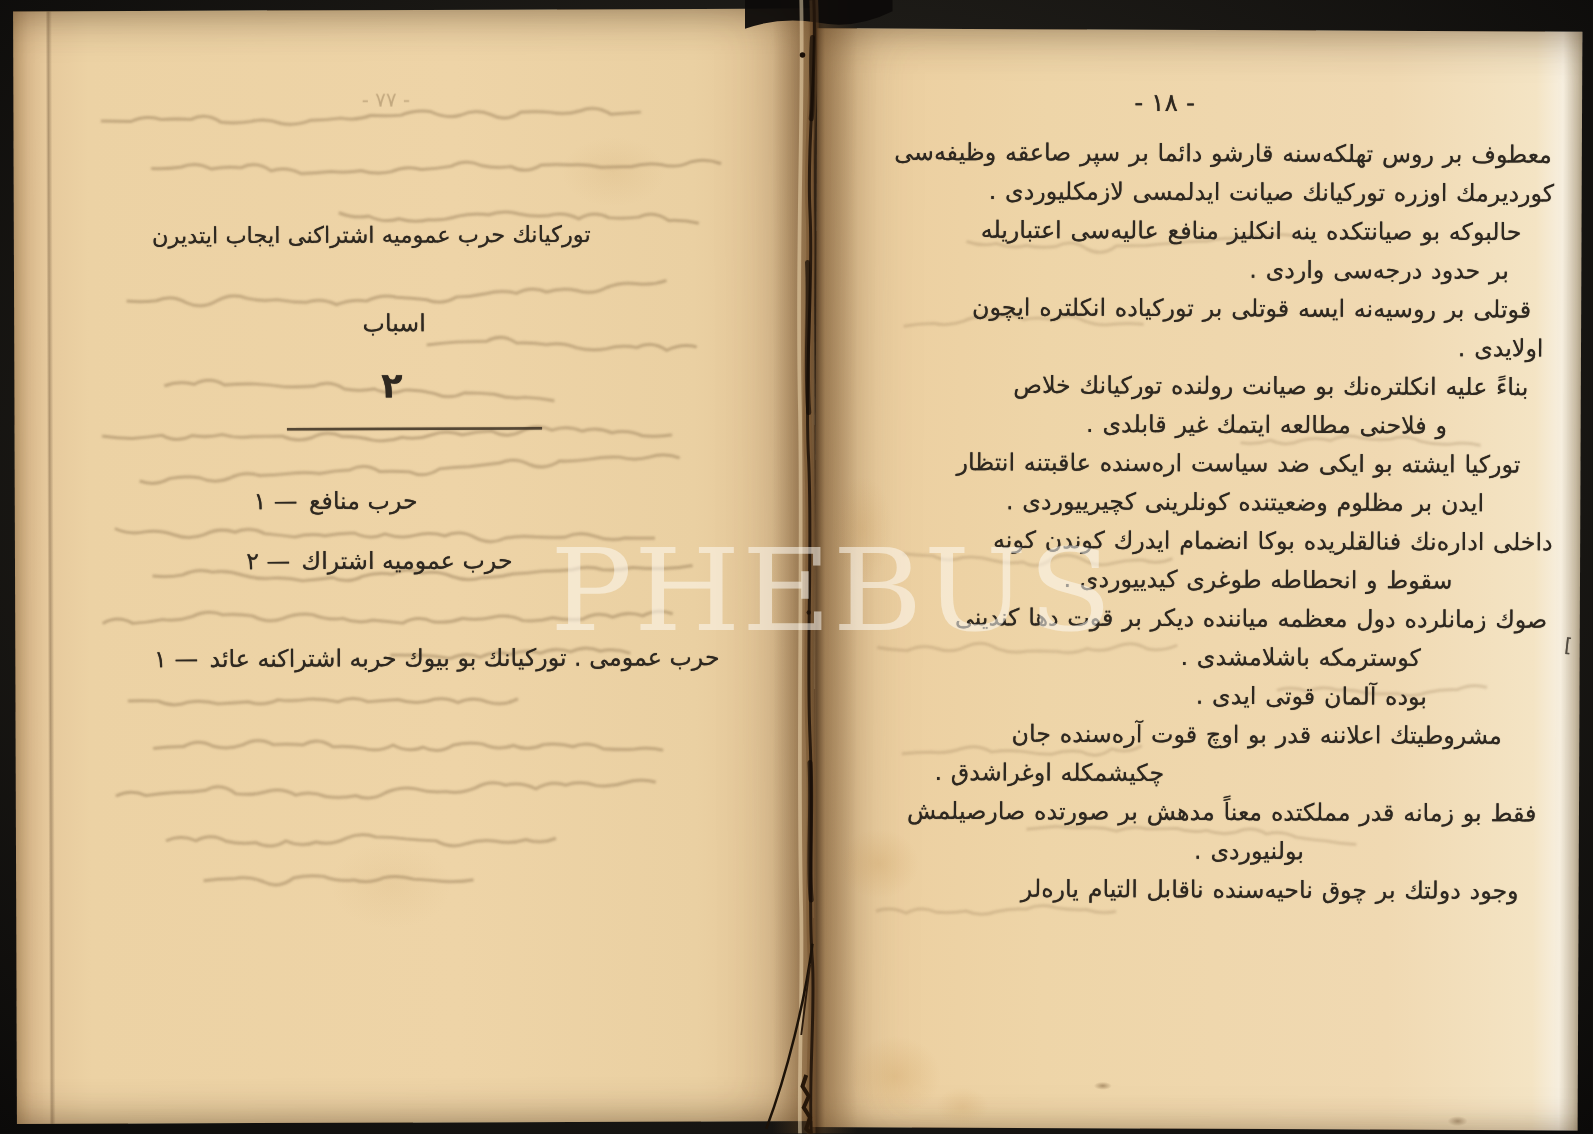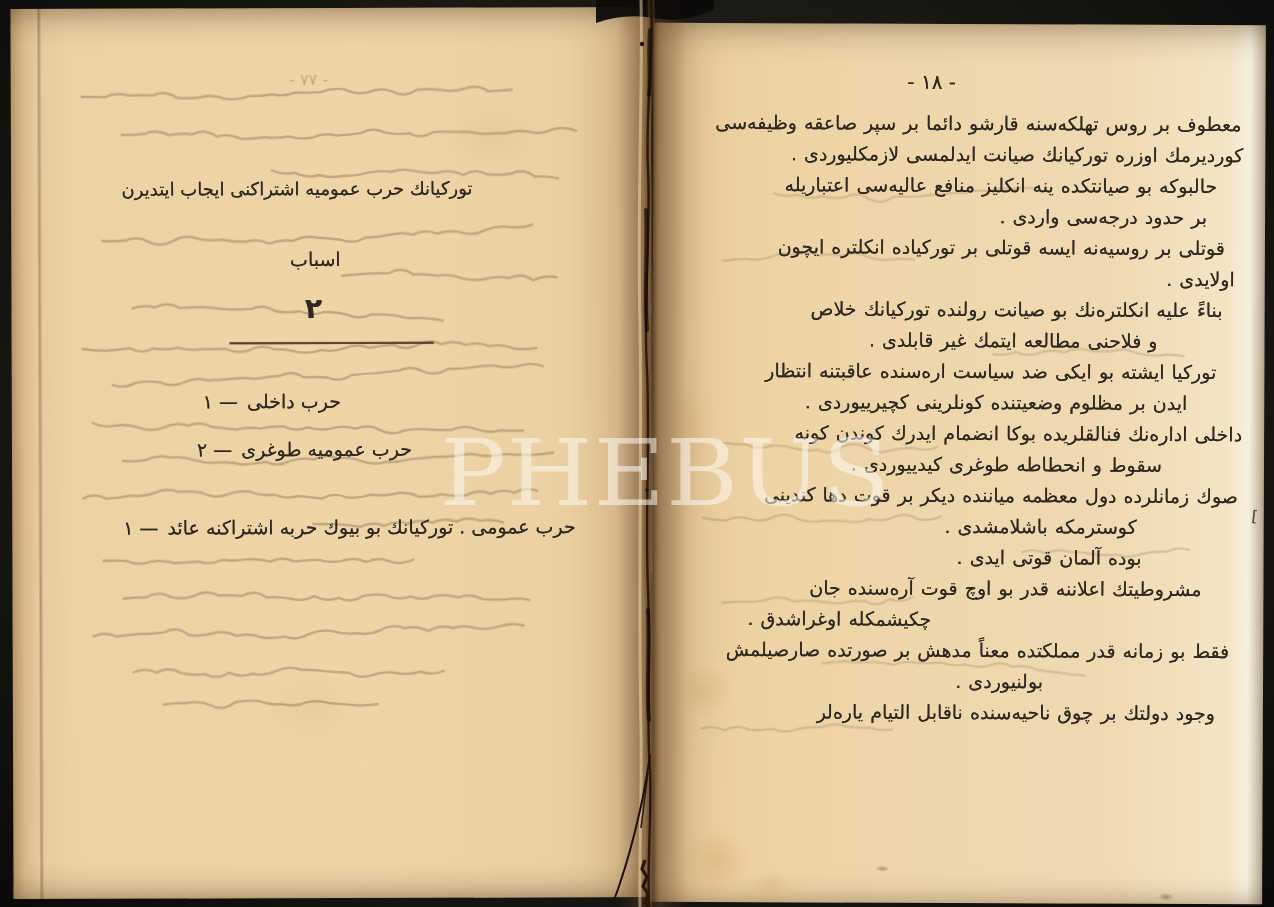--- a/index.html
+++ b/index.html
@@ -106,25 +106,25 @@
       <path d="M 150 696 q 12 -1.6 24 -1.5 q 12 -2.6 24 2.5 q 12 6.3 24 -3.0 q 12 -2.6 24 -1.1 q 12 4.6 24 2.9 q 12 3.6 24 -1.7 q 12 -2.2 24 1.2 q 12 0.8 24 1.9 q 12 0.9 24 -1.2" stroke="rgba(134,108,72,1)" stroke-width="2.4" fill="none" stroke-opacity="0.42"></path>
     </svg>
   <div class="content">
     <div class="bleed-num">- ٧٧ -</div>
     <div class="lheading ink">توركيانك حرب عموميه اشتراكنى ايجاب ايتديرن</div>
     <div class="lsub ink">اسباب</div>
     <div class="lnum ink">٢</div>
     <div class="lrule"></div>
     <div class="numline item1 ink">
       <span>١ —</span>
-      <span class="phr">حرب داخلى</span>
+      <span class="phr">حرب منافع</span>
     </div>
     <div class="numline item2 ink">
       <span>٢ —</span>
-      <span class="phr">حرب عموميه طوغرى</span>
+      <span class="phr">حرب عموميه اشتراك</span>
     </div>
     <div class="numline lpara ink">
       <span>١ —</span>
       <span class="phr">حرب عمومى . توركيانك بو بيوك حربه اشتراكنه عائد</span>
     </div>
   </div>
 </div>
 
 <div class="page page-right">
   <div class="stains"></div>

